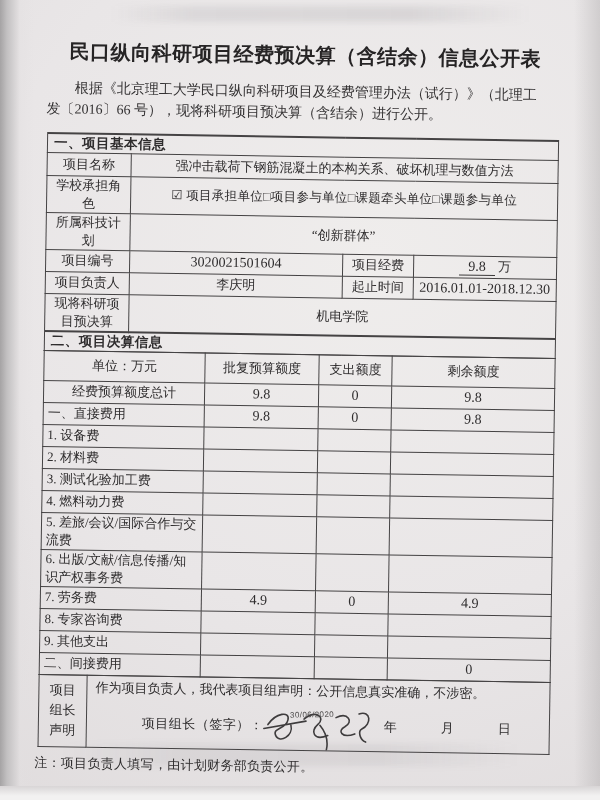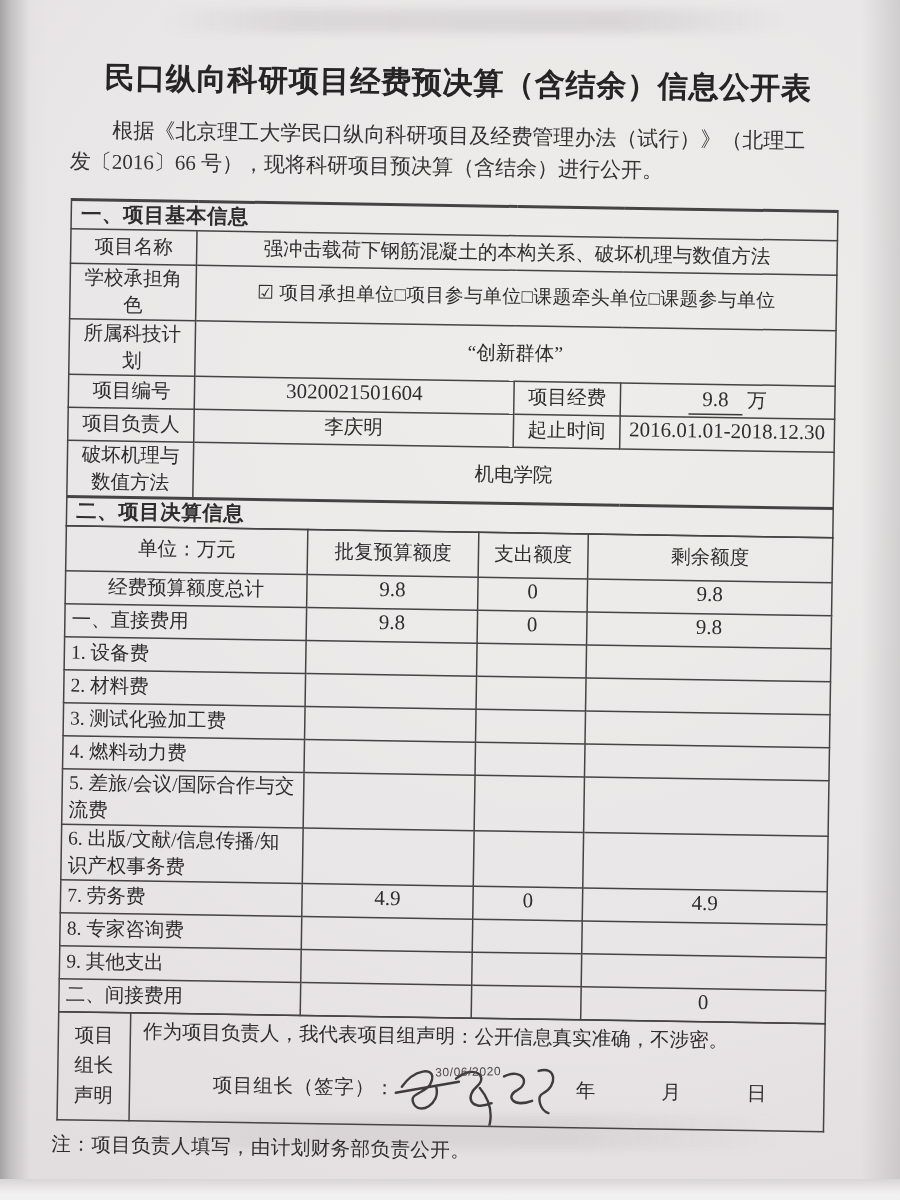--- a/index.html
+++ b/index.html
@@ -102,21 +102,21 @@
       <td class="lbl">项目经费</td>
       <td><span class="uline num">9.8</span> <span>万</span></td>
     </tr>
     <tr style="height:22px">
       <td class="lbl sp5">项目负责人</td>
       <td>李庆明</td>
       <td class="lbl">起止时间</td>
       <td class="num">2016.01.01-2018.12.30</td>
     </tr>
     <tr style="height:30px">
-      <td class="lbl">破坏机理与数值方法</td>
+      <td class="lbl">现将科研项目预决算</td>
       <td colspan="3">机电学院</td>
     </tr>
     <tr style="height:18px">
       <td class="section" colspan="4">二、项目决算信息</td>
     </tr>
   </tbody>
     </table>
 
   <table id="tableB">
     <colgroup>

